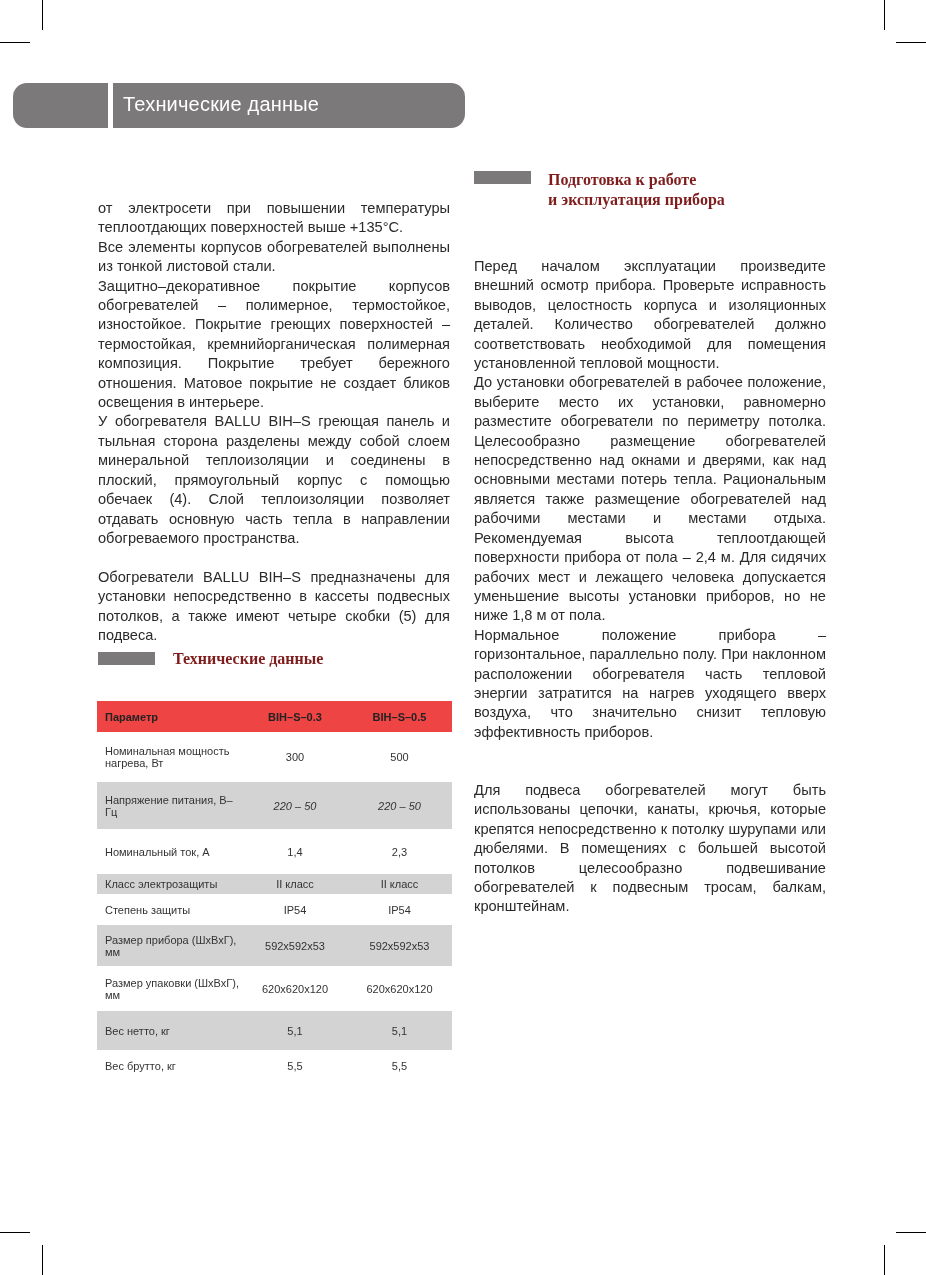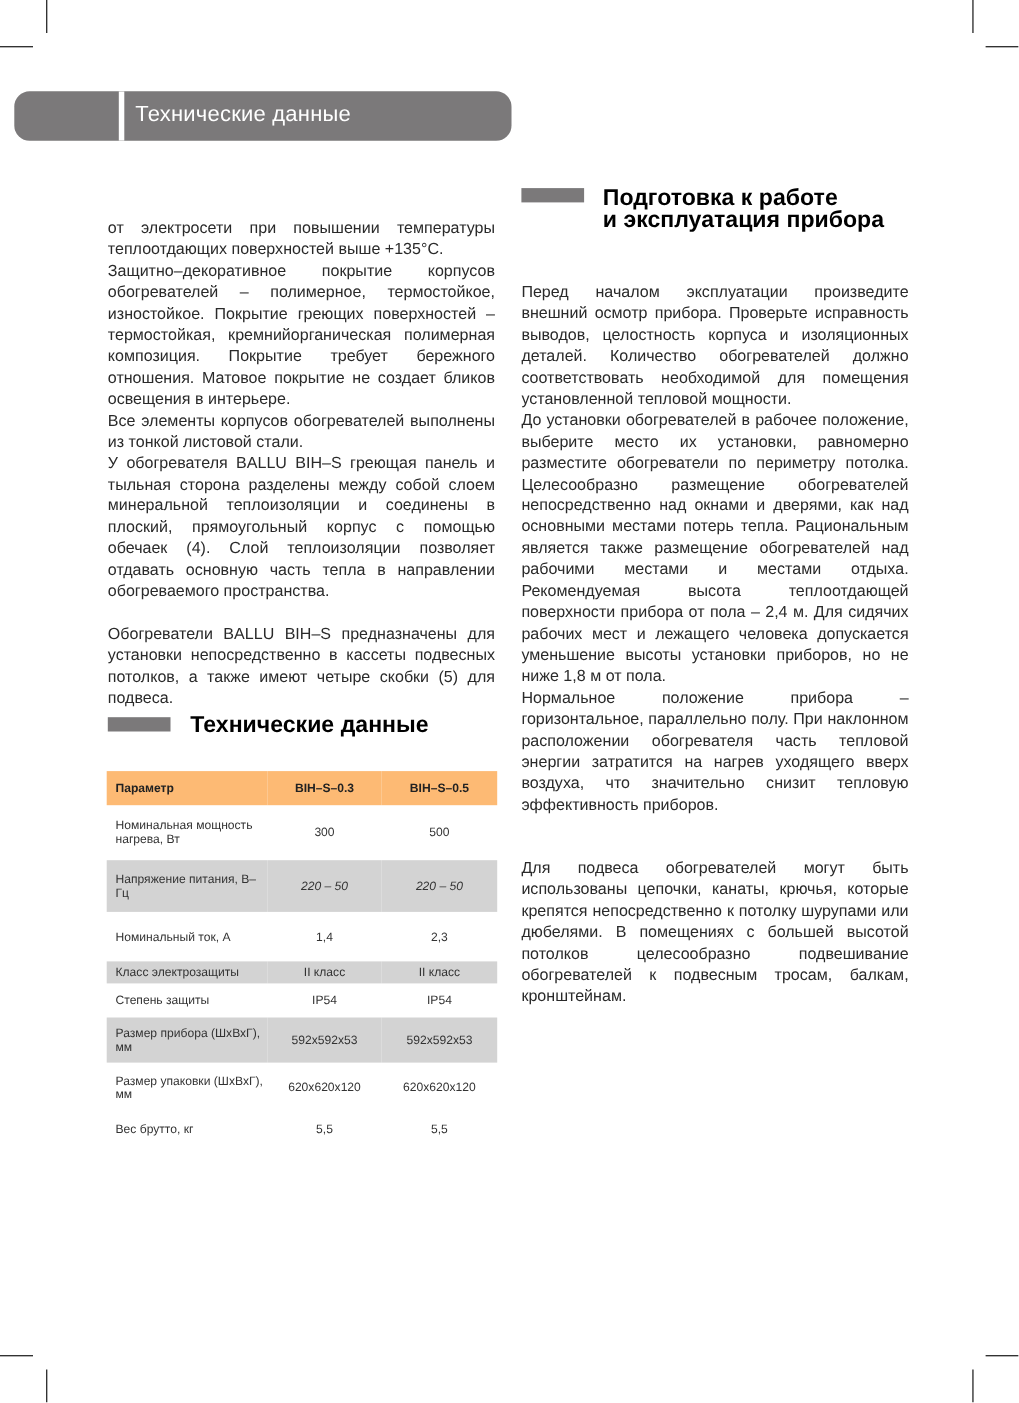--- a/index.html
+++ b/index.html
@@ -8,24 +8,24 @@
   .crop { position:absolute; background:#000; }
   .banner { position:absolute; left:13px; top:83px; width:452px; height:45px;
             background:#7b797a; border-radius:14px; overflow:hidden; }
   .banner-divider { position:absolute; left:95px; top:0; width:5px; height:45px; background:#ffffff; }
   .banner-title { position:absolute; left:110px; top:10px; font-size:20px; color:#ffffff; letter-spacing:0.2px; }
   .col { position:absolute; font-size:14.6px; line-height:19.4px; text-align:justify;margin-top:29px; }
   .col p { margin:0; }
   .col .gap { height:19.4px; }
   .sec-head { position:absolute; display:flex; align-items:flex-start; }
   .sec-bar { width:57px; height:13px; background:#7b797a; }
-  .sec-title { font-weight:bold; color:#000000; font-size:21px; line-height:20px; }
+  .sec-title { font-weight:bold; color:#7f1d1d; font-size:16px; line-height:20px;font-family:Liberation Serif, serif; }
   table.spec { position:absolute; left:97px; top:701px; width:355px; border-collapse:collapse; font-size:11px; color:#333; }
   table.spec td, table.spec th { padding:0 0 0 8px; vertical-align:middle; }
-  table.spec th { text-align:left; font-weight:bold; height:31px; background:#fdba74; color:#222; }
+  table.spec th { text-align:left; font-weight:bold; height:31px; background:#ef4444; color:#222; }
   table.spec th.c, table.spec td.c { text-align:center; padding-left:0; }
   table.spec tr.g td { background:#d3d3d3; }
   sup { font-size:9px; }
 </style>
 </head>
 <body>
 
 <div class="crop" style="left:42px;top:0;width:1px;height:30px;"></div>
 <div class="crop" style="left:0;top:42px;width:30px;height:1px;"></div>
 <div class="crop" style="left:884px;top:0;width:1px;height:30px;"></div>
@@ -35,22 +35,22 @@
 <div class="crop" style="left:896px;top:1232px;width:30px;height:1px;"></div>
 <div class="crop" style="left:884px;top:1245px;width:1px;height:30px;"></div>
 
 <div class="banner">
   <div class="banner-divider"></div>
   <div class="banner-title">Технические данные</div>
 </div>
 
 <div class="col" style="left:98px;top:170px;width:352px;">
   <p>от электросети при повышении температуры теплоотдающих поверхностей выше +135°С.</p>
+  <p>Все элементы корпусов обогревателей выполнены из тонкой листовой стали.</p>
   <p>Защитно–декоративное покрытие корпусов обогревателей – полимерное, термостойкое, изностойкое. Покрытие греющих поверхностей – термостойкая, кремнийорганическая полимерная композиция. Покрытие требует бережного отношения. Матовое покрытие не создает бликов освещения в интерьере.</p>
-  <p>Все элементы корпусов обогревателей выполнены из тонкой листовой стали.</p>
   <p>У обогревателя BALLU BIH–S греющая панель и тыльная сторона разделены между собой слоем минеральной теплоизоляции и соединены в плоский, прямоугольный корпус с помощью обечаек (4). Слой теплоизоляции позволяет отдавать основную часть тепла в направлении обогреваемого пространства.</p>
   <div class="gap"></div>
   <p>Обогреватели BALLU BIH–S предназначены для установки непосредственно в кассеты подвесных потолков, а также имеют четыре скобки (5) для подвеса.</p>
 </div>
 
 <div class="sec-head" style="left:98px;top:649px;">
   <div class="sec-bar" style="margin-top:3px;margin-right:18px;"></div>
   <div class="sec-title">Технические данные</div>
 </div>
 
@@ -89,20 +89,25 @@
   <tr class="g" style="height:41px;">
     <td>Размер прибора (ШхВхГ), мм</td>
     <td class="c">592x592x53</td>
     <td class="c">592x592x53</td>
   </tr>
   <tr style="height:45px;">
     <td>Размер упаковки (ШхВхГ), мм</td>
     <td class="c">620x620x120</td>
     <td class="c">620x620x120</td>
   </tr>
+  <tr class="g" style="height:39px;">
+    <td>Вес нетто, кг</td>
+    <td class="c">5,1</td>
+    <td class="c">5,1</td>
+  </tr>
   <tr style="height:31px;">
     <td>Вес брутто, кг</td>
     <td class="c">5,5</td>
     <td class="c">5,5</td>
   </tr>
 </tbody>
   </table>
 
 <div class="sec-head" style="left:474px;top:170px;">
   <div class="sec-bar" style="margin-top:1px;margin-right:17px;"></div>

